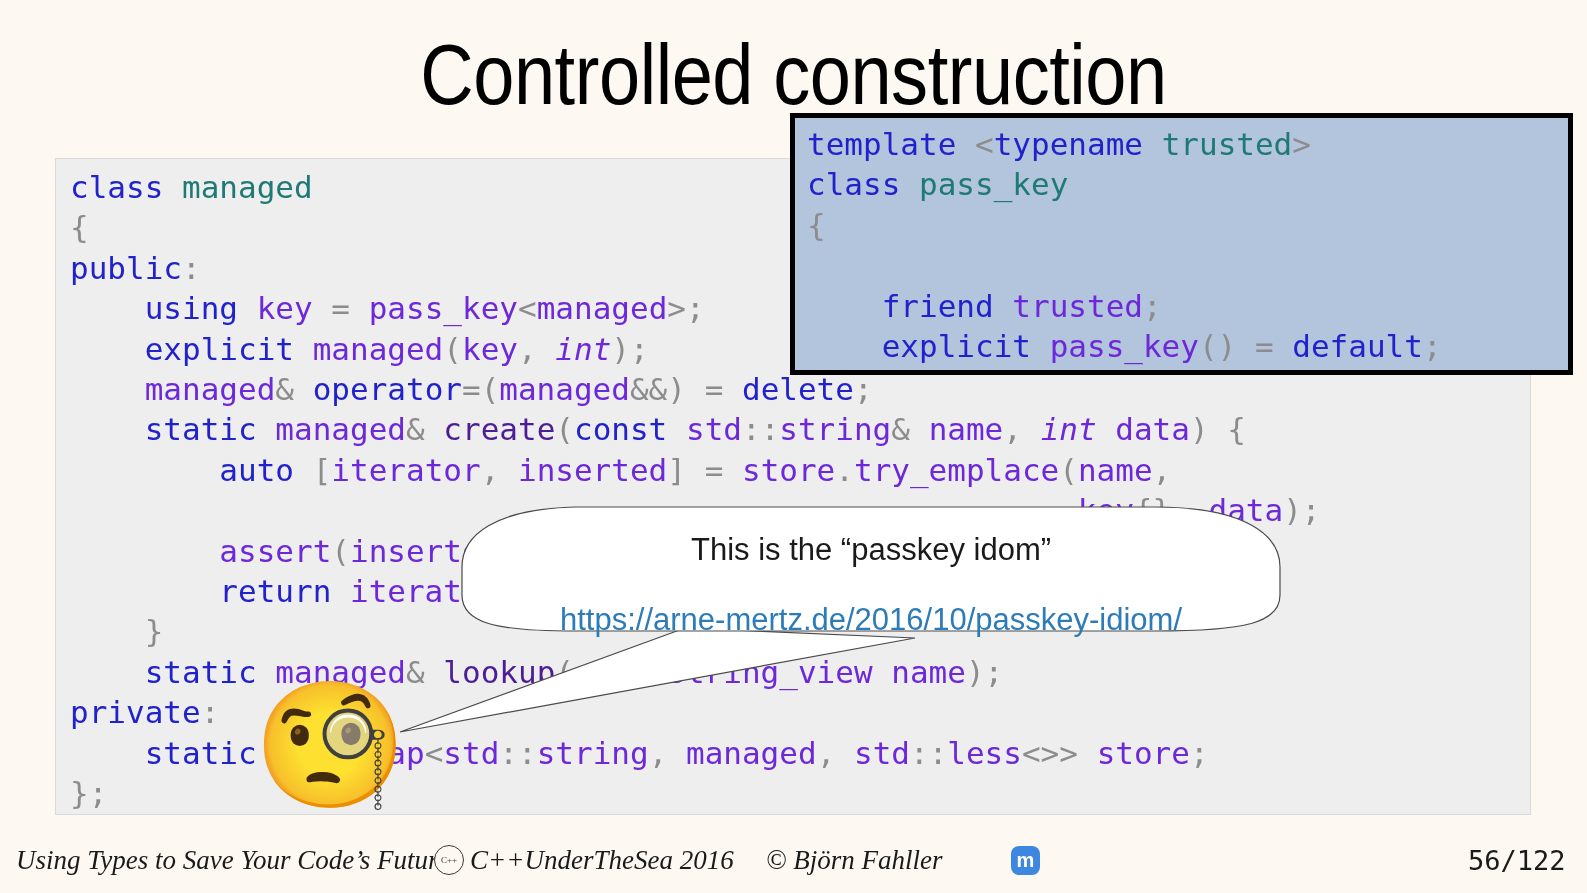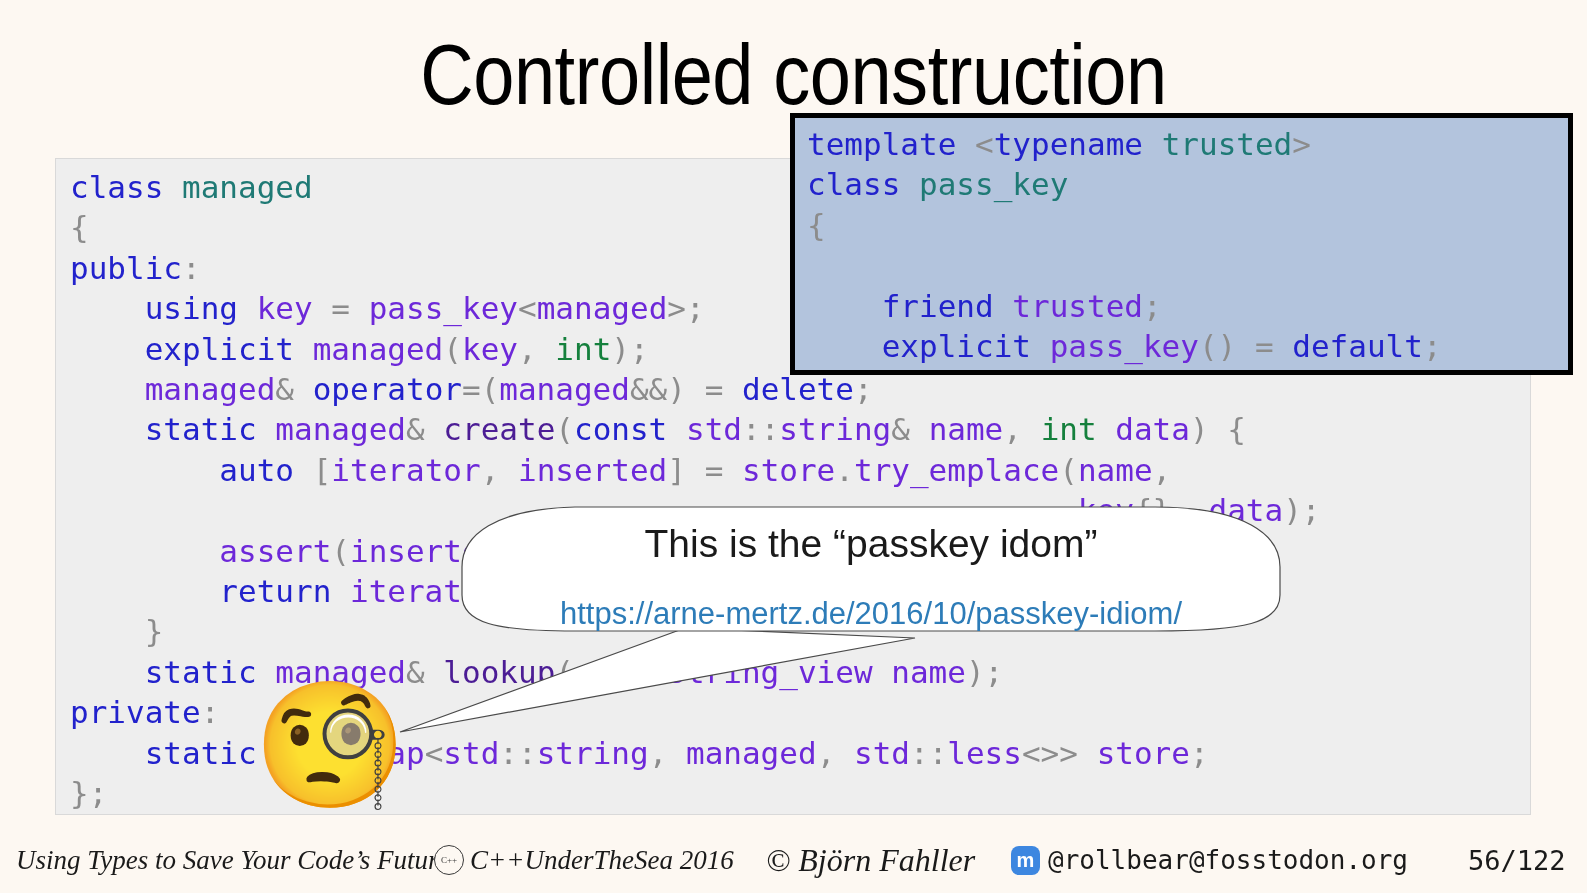--- a/index.html
+++ b/index.html
@@ -56,21 +56,21 @@
     padding: 8px 0 0 14px;
     white-space: pre;
     letter-spacing: 0px;
   }
 
   
   .kw   { color: #2222cc; }          
   .typ  { color: #1f7a75; }          
   .fn   { color: #4c1d95; }          
   .pun  { color: #8c8c8c; }          
-  .ital { color: #15803d; }  
+  .ital { color: #6d28d9; font-style: italic; }  
   .pln  { color: #6d28d9; }
 
   
   .overlay-box {
     position: absolute;
     left: 790px;
     top: 113px;
     width: 783px;
     height: 262px;
     background: #b3c4dd;
@@ -117,24 +117,24 @@
     top: 505px;
     width: 818px;
     height: 124px;
     z-index: 10;
     text-align: center;
     pointer-events: auto;
   }
 
   .callout-line1 {
     font-family: "Liberation Sans", sans-serif;
-    font-size: 39px;
+    font-size: 31px;
     line-height: 34px;
     color: #1a1a1a;
-    margin-top: 22px;
+    margin-top: 28px;
   }
 
   .callout-link {
     font-family: "Liberation Sans", sans-serif;
     font-size: 31px;
     line-height: 34px;
     color: #2d7cb8;
     margin-top: 36px;
     text-decoration: none;
     cursor: pointer;
@@ -186,21 +186,21 @@
     font-style: italic;
     font-size: 27px;
     color: #1a1a1a;
     white-space: nowrap;
   }
 
   .footer-author {
     position: absolute;
     left: 766px;
     font-style: italic;
-    font-size: 32px;
+    font-size: 27px;
     color: #1a1a1a;
     white-space: nowrap;
   }
 
   .mastodon-icon {
     position: absolute;
     left: 1011px;
     top: 7px;
     width: 29px;
     height: 29px;
@@ -300,18 +300,17 @@
     <span class="footer-talk">Using Types to Save Your Code’s Future</span>
 
     <span class="conf-logo">C++</span>
 
     <span class="footer-conf">C++UnderTheSea 2016</span>
 
     <span class="footer-author">© Björn Fahller</span>
 
     <span class="mastodon-icon">m</span>
 
-    <span class="footer-handle">@rollbear@fosstodon.org</span>
 
     <span class="footer-page">56/122</span>
   </div>
 
 </div>
 
 </body></html>

